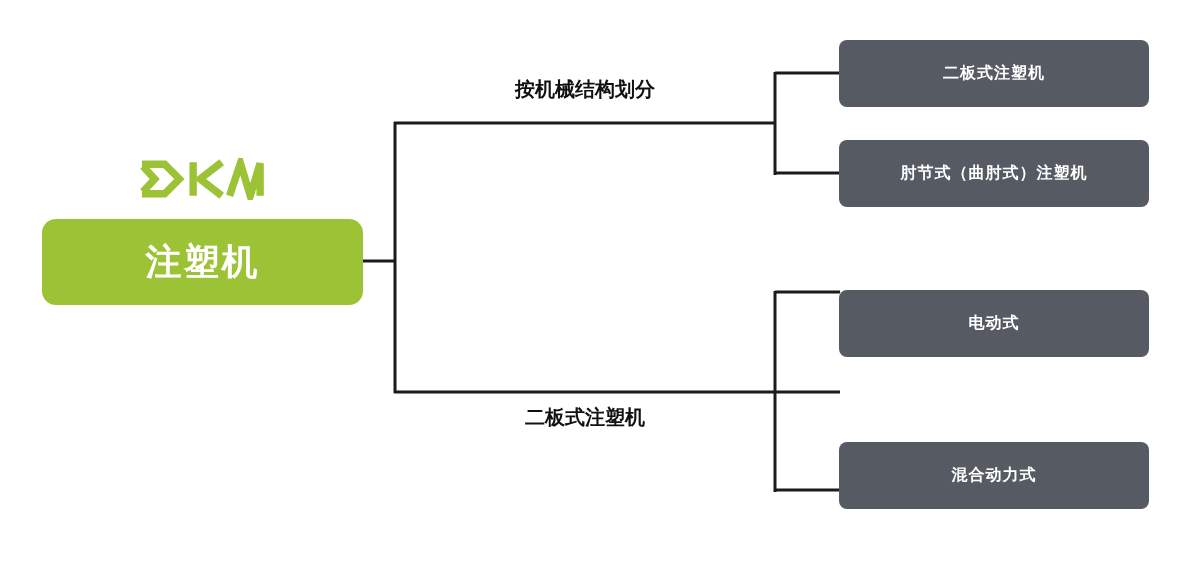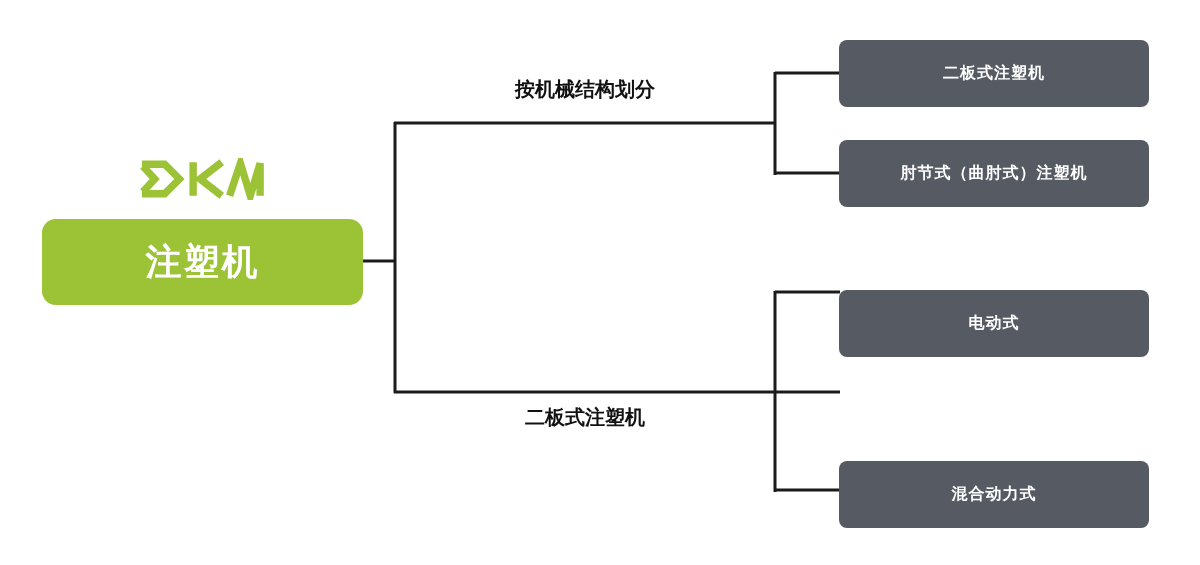--- a/index.html
+++ b/index.html
@@ -85,21 +85,21 @@
     justify-content: center;
     color: var(--node-text-white);
     font-size: 16px;
     font-weight: 700;
     letter-spacing: 1px;
   }
   .leaf-1 { top: 40px; }
   .leaf-2 { top: 140px; }
   .leaf-3 { top: 259px; margin-top: 31px; }
   .leaf-4 { top: 358px; }
-  .leaf-5 { top: 461px; }
+  .leaf-5 { top: 442px; }
 </style>
 </head>
 <body>
 
 <div class="canvas">
 
   <svg class="connector" viewBox="0 0 1200 565" xmlns="http://www.w3.org/2000/svg">
 
     <line x1="363" y1="261" x2="395" y2="261"></line>
 

